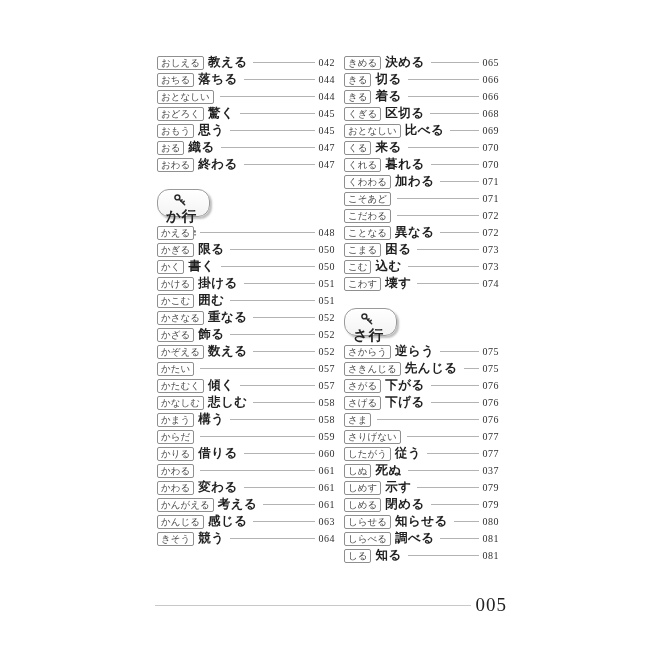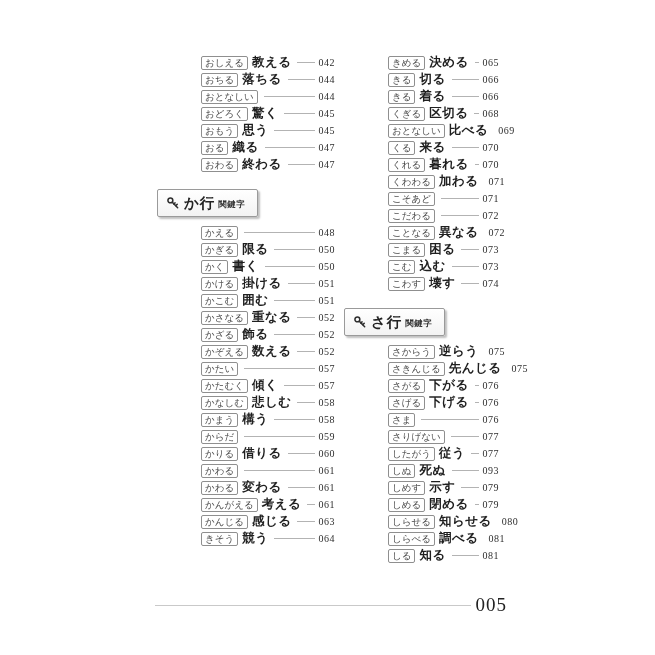--- a/index.html
+++ b/index.html
@@ -23,21 +23,20 @@
     display: block;
   }
   .col-left  { left: 157px; width: 178px; }
   .col-right { left: 344px; width: 155px; }
 
   .toc-row {
     display: flex;
     align-items: center;
     height: 17px;
     white-space: nowrap;
-    margin-left: 44px;
   }
   .kana {
     display: inline-block;
     border: 1px solid #8f8f8f;
     border-radius: 2px;
     padding: 0px 3px;
     font-size: 9.5px;
     line-height: 12px;
     color: #4a4a4a;
     background: #ffffff;
@@ -61,25 +60,26 @@
     font-size: 10px;
     color: #2e2e2e;
     letter-spacing: 0.5px;
   }
 
   .section-header {
     display: inline-flex;
     align-items: center;
     margin: 16px 0 7px 0;
     border: 1px solid #9a9a9a;
-    border-radius: 2px;
+    border-radius: 12px;
     background: linear-gradient(#ffffff, #f3f3f3);
     box-shadow: 2px 2px 2px rgba(0,0,0,0.25);
     padding: 3px 12px 3px 8px;
     height: 20px;
+    flex-direction: column;
   }
   .section-header .key {
     width: 14px;
     height: 14px;
     margin-right: 4px;
     flex: 0 0 auto;
   }
   .section-title {
     font-size: 14.5px;
     font-weight: 700;
@@ -481,21 +481,21 @@
     <span class="kana">したがう</span>
     <span class="kanji">従う</span>
     <span class="leader"></span>
     <span class="pagenum">077</span>
   </div>
 
   <div class="toc-row">
     <span class="kana">しぬ</span>
     <span class="kanji">死ぬ</span>
     <span class="leader"></span>
-    <span class="pagenum">093</span>
+    <span class="pagenum">037</span>
   </div>
 
   <div class="toc-row">
     <span class="kana">しめす</span>
     <span class="kanji">示す</span>
     <span class="leader"></span>
     <span class="pagenum">079</span>
   </div>
 
   <div class="toc-row">

